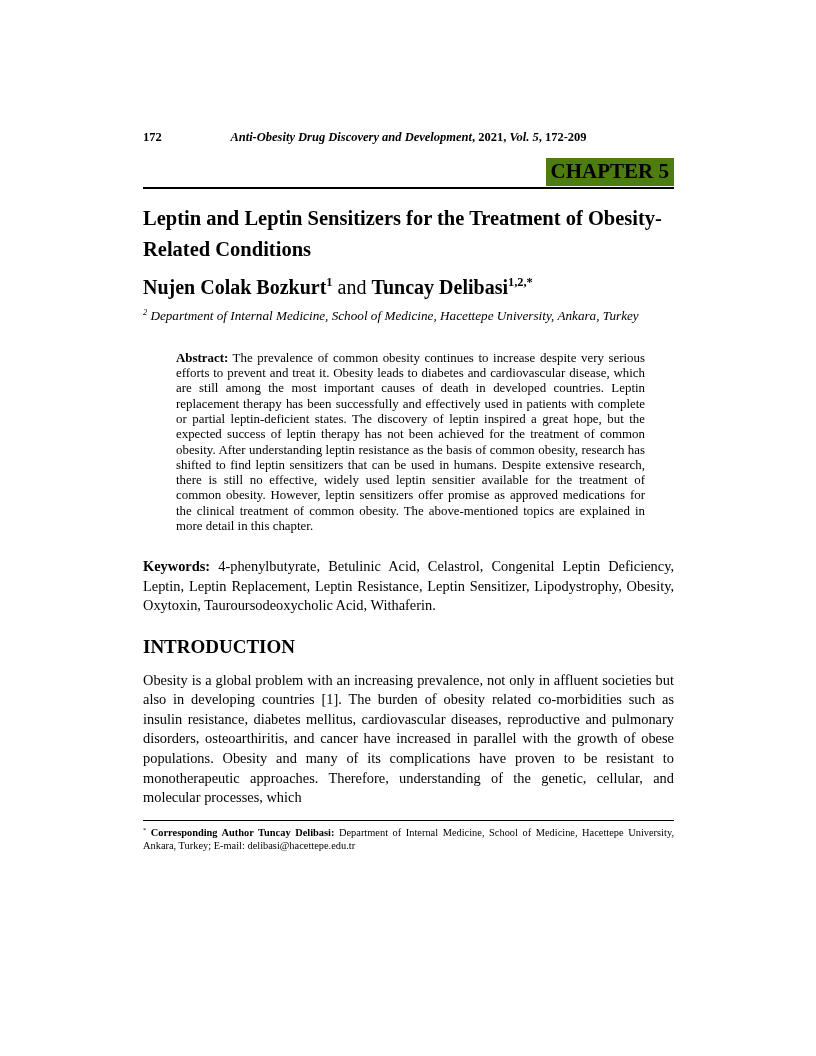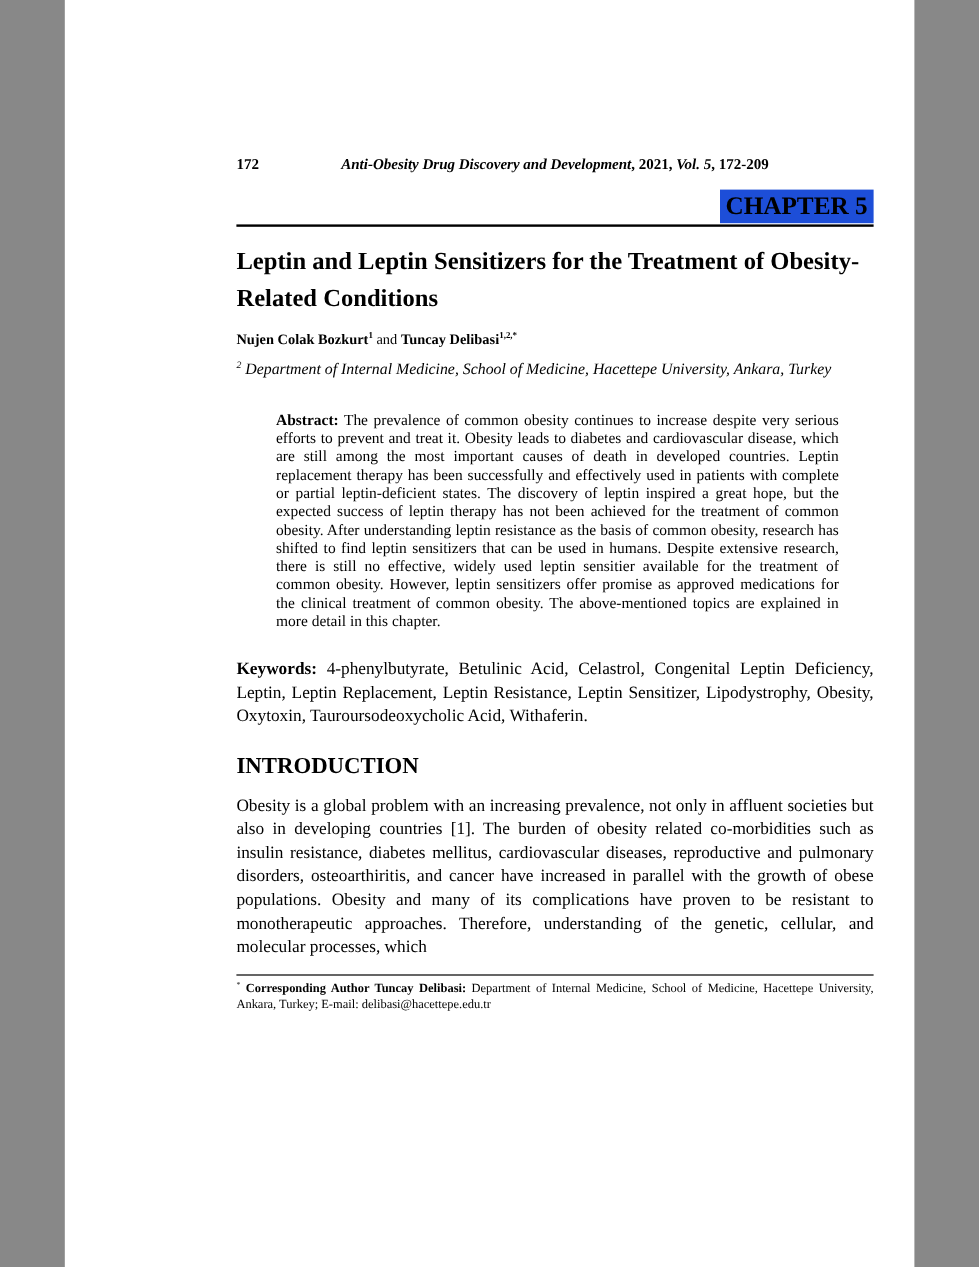--- a/index.html
+++ b/index.html
@@ -1,19 +1,19 @@
 <!DOCTYPE html>
 <html><head>
 <meta charset="utf-8">
 <style>
   * { margin: 0; padding: 0; box-sizing: border-box; }
   html, body { background: #888; }
   .page {
     position: relative;
-    width: 708px;
+    width: 816px;
     height: 1056px;
     margin: 0 auto;
     background: #ffffff;
     font-family: "Liberation Serif", "DejaVu Serif", serif;
     color: #000000;
     overflow: hidden;
   }
   .content {
     position: absolute;
     left: 143px;
@@ -39,21 +39,21 @@
     padding: 1px 5px 2px 5px;
   }
   .head-rule { border-bottom: 2px solid #000; margin-top: 1px; }
   
   .article-title {
     margin-top: 14px;
     font-size: 20.5px;
     font-weight: bold;
     line-height: 31px;
   }
-  .authors { margin-top: 11px; font-size: 12px; }
+  .authors { margin-top: 11px; font-size: 20px; }
   .authors .author-name { font-weight: bold; }
   sup { font-size: 62%; vertical-align: super; line-height: 0; }
   .affiliations { margin-top: 9px; }
   .affiliation {
     font-style: italic;
     font-size: 13.2px;
     line-height: 15.8px;
     text-align: justify;
     margin-top: 3px;
   }
@@ -106,21 +106,21 @@
 
 <div class="page">
   <div class="content">
 
     <div class="running-head">
       <span class="page-number">172</span>
       <div class="journal-ref"><span class="ital">Anti-Obesity Drug Discovery and Development</span><span>, 2021, </span><span class="ital">Vol. 5</span><span>, 172-209</span></div>
     </div>
 
     <div class="chapter-row">
-      <span class="chapter-badge" id="chapter-badge" style="background: #1d4ed8;">CHAPTER 5</span>
+      <span class="chapter-badge" id="chapter-badge" style="background: #4d7c0f;">CHAPTER 5</span>
     </div>
     <div class="head-rule"></div>
 
     <h1 class="article-title">Leptin and Leptin Sensitizers for the Treatment of Obesity-Related Conditions</h1>
 
     <div class="authors"><span class="author-name">Nujen Colak Bozkurt</span><sup class="author-name">1</sup><span> and </span><span class="author-name">Tuncay Delibasi</span><sup class="author-name">1,2,*</sup></div>
 
     <div class="affiliations">
       <div class="affiliation"><sup>2</sup><span> Department of Internal Medicine, School of Medicine, Hacettepe University, Ankara, Turkey</span></div>
     </div>

